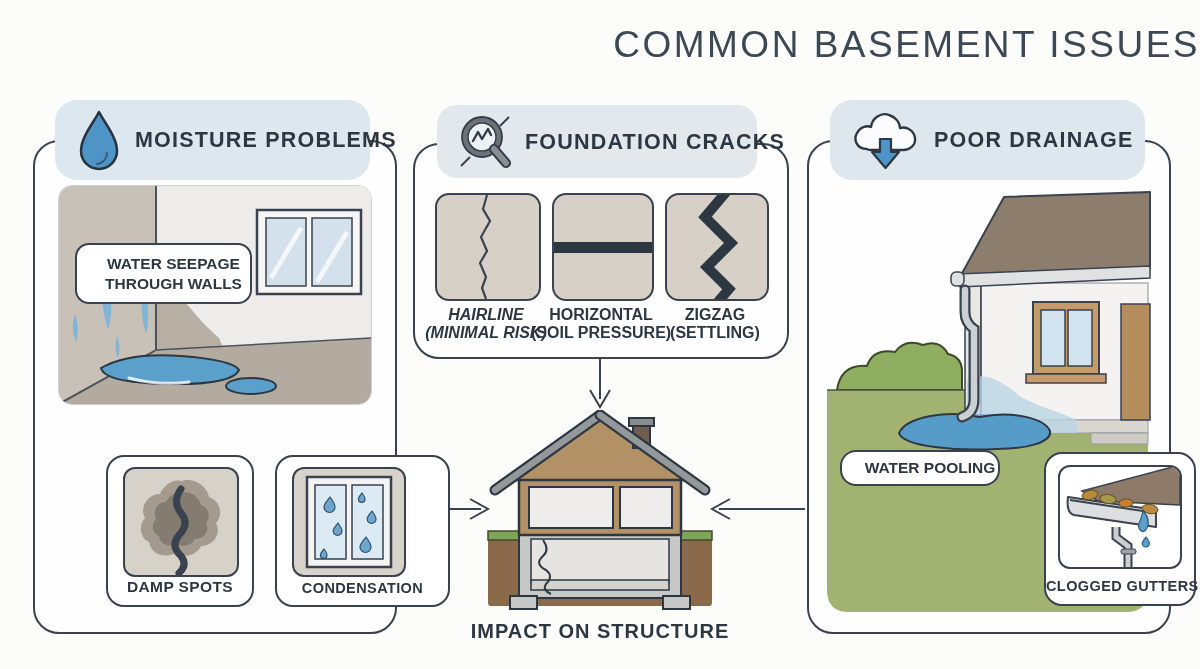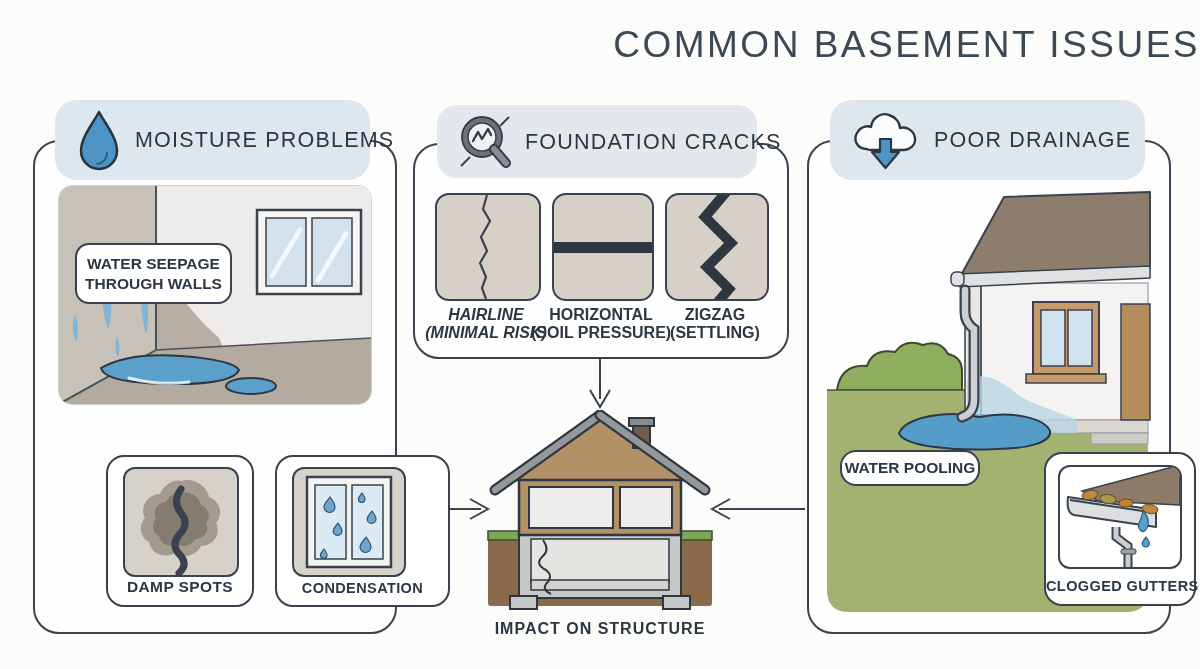--- a/index.html
+++ b/index.html
@@ -12,48 +12,48 @@
     left:0;right:0;top:24px;text-align:right;
     font-size:37px;font-weight:400;letter-spacing:2.5px;color:#3c4854;
   }
   .panel{
     border:2px solid #39424e;border-radius:26px;background:#fefefe;
   }
   .pill{
     border-radius:22px;display:flex;align-items:center;z-index:5;
   }
   .pill .ptxt{
-    font-size:21.5px;font-weight:400;letter-spacing:1.2px;color:#2c3742;white-space:nowrap;
+    font-size:21.5px;font-weight:700;letter-spacing:1.2px;color:#2c3742;white-space:nowrap;
   }
   .scene{
     border-radius:14px;overflow:hidden;border:1px solid rgba(60,70,80,.25);
   }
   .tag-pill{
     background:#ffffff;border:2px solid #39424e;border-radius:14px;
     display:flex;align-items:center;justify-content:center;text-align:center;
-    font-size:15.5px;font-weight:600;line-height:1.25;color:#2c3742;z-index:4;
+    font-size:15.5px;font-weight:600;line-height:1.25;color:#2c3742;z-index:4;padding-left:20px;
   }
   .mini-card{
     background:#ffffff;border:2px solid #39424e;border-radius:18px;z-index:4;margin-left:48px;
   }
   .mini-art{
     position:absolute;border:2px solid #39424e;border-radius:12px;overflow:hidden;
   }
   .mini-label{
     position:absolute;left:0;right:0;text-align:center;
     font-size:15.5px;font-weight:700;letter-spacing:.4px;color:#2c3742;white-space:nowrap;
   }
   .crack-card{
     position:absolute;border:2px solid #39424e;border-radius:14px;background:#d7d0c7;overflow:hidden;
   }
   .crack-label{
     position:absolute;text-align:center;font-size:16px;font-weight:600;color:#2c3742;line-height:1.15;white-space:nowrap;
   }
   .impact-label{
-    text-align:center;font-size:16px;font-weight:600;letter-spacing:1px;color:#2c3742;white-space:nowrap;
+    text-align:center;font-size:20px;font-weight:600;letter-spacing:1px;color:#2c3742;white-space:nowrap;
   }
   svg{display:block;}
 </style>
 </head>
 <body>
 
 <div id="canvas">
 
   <div class="abs page-title">COMMON BASEMENT ISSUES</div>
 

